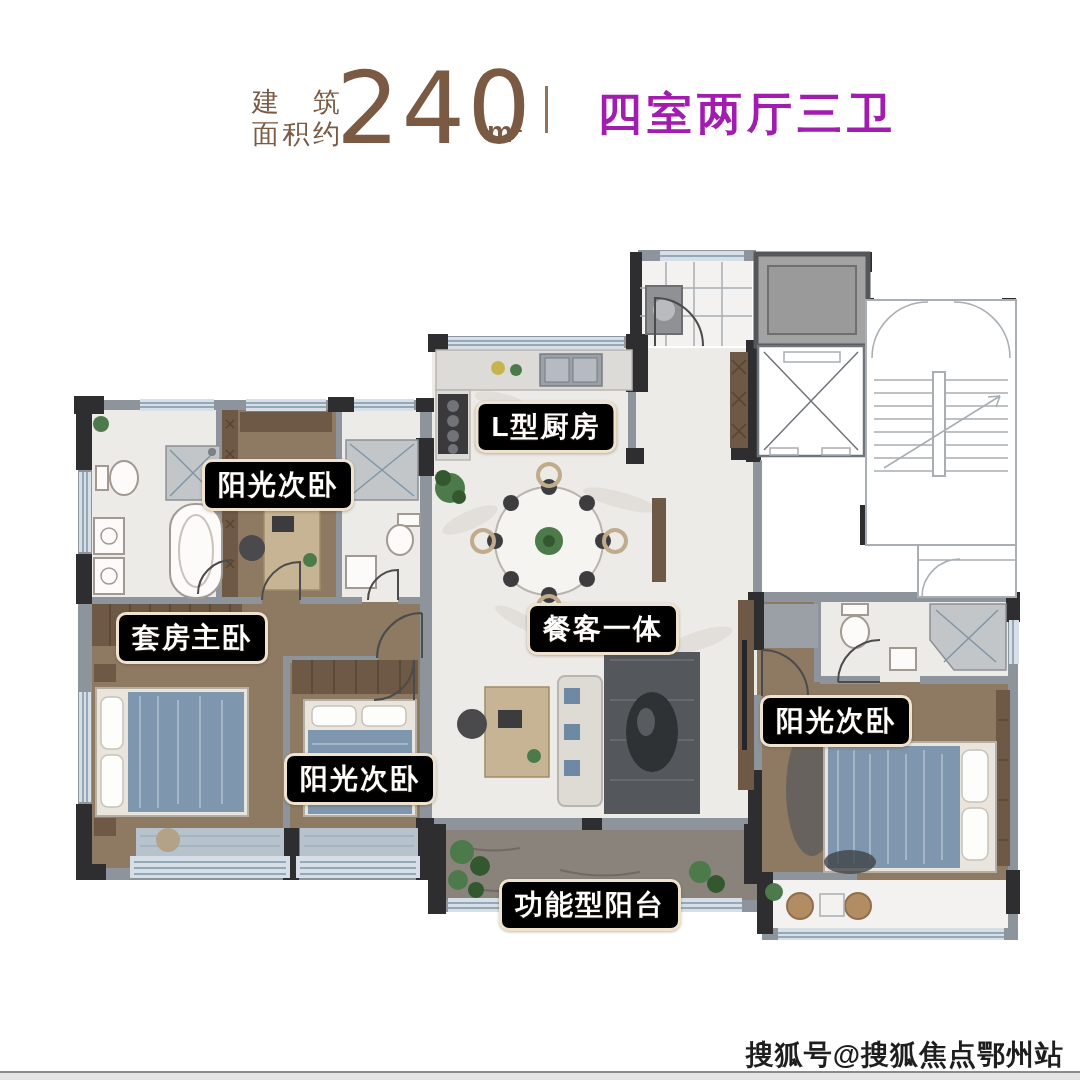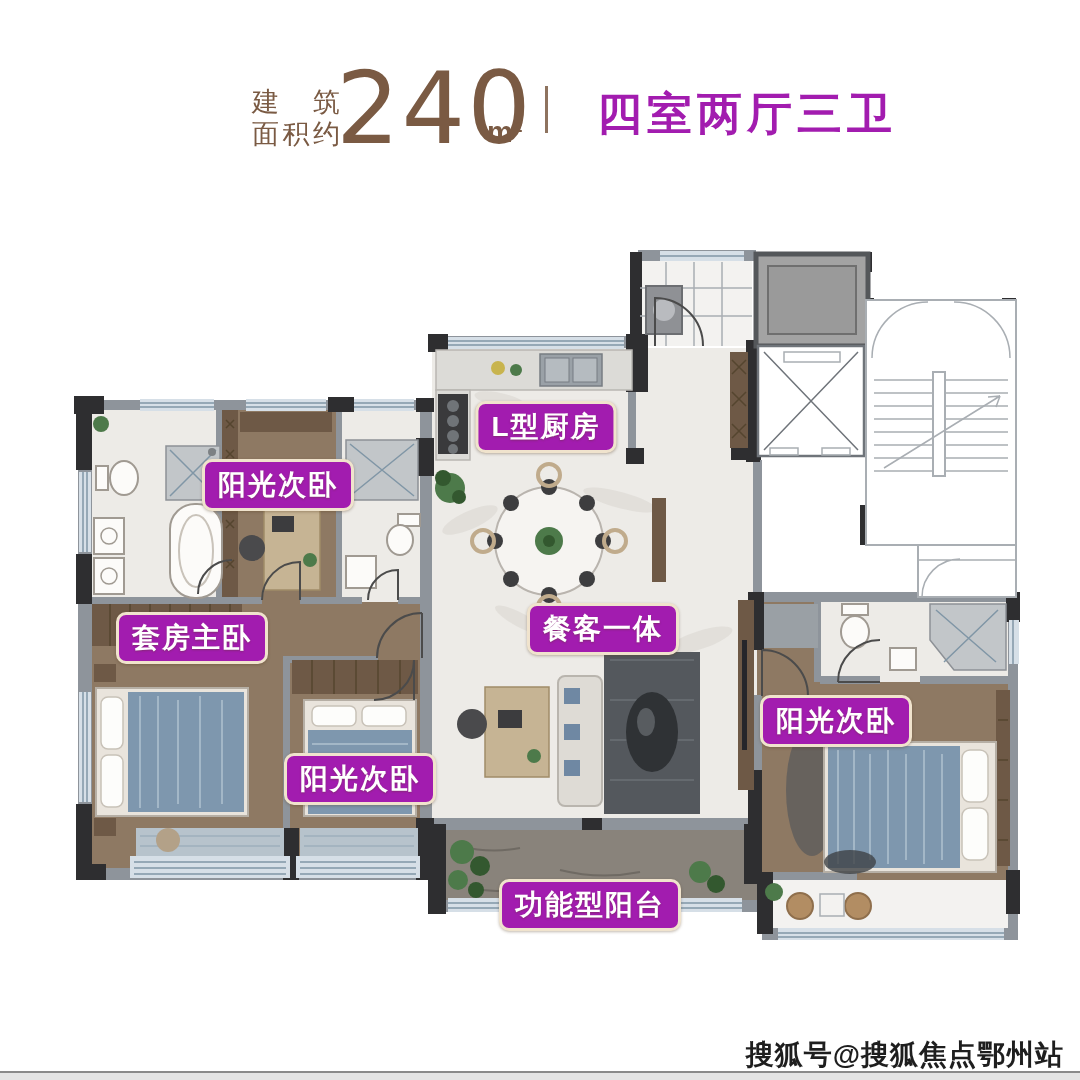--- a/index.html
+++ b/index.html
@@ -13,21 +13,21 @@
   #hdr-label .just{display:block;text-align:justify;text-align-last:justify;}
   #hdr-area{left:336px;top:50px;color:#7a5a43;font-size:100px;font-weight:400;
             font-family:"DejaVu Sans",sans-serif;letter-spacing:2px;}
   #hdr-unit{left:487px;top:116px;color:#7a5a43;font-size:29px;font-weight:700;}
   #hdr-divider{left:545px;top:86px;width:3px;height:47px;background:#7a5a43;opacity:.85;}
   #hdr-layout{left:597px;top:84px;color:#a21caf;font-size:45px;font-weight:700;
               letter-spacing:5px;white-space:nowrap;}
 
   
   .room-label{position:absolute;transform:translate(-50%,-50%);
-      background:#a21caf;border:3px solid #f0e3cd;border-radius:10px;
+      background:#000000;border:3px solid #f0e3cd;border-radius:10px;
       color:#ffffff;font-size:28px;font-weight:700;letter-spacing:2px;
       padding:4px 13px;white-space:nowrap;box-shadow:0 1px 3px rgba(80,55,25,.35);
       text-shadow:0 1px 2px rgba(90,60,30,.4);}
 
   
   #watermark{right:16px;top:1036px;font-size:28px;font-weight:700;color:#1e1e1e;
              letter-spacing:1px;white-space:nowrap;
              text-shadow:-1px -1px 0 #ffffff,1px 1px 0 rgba(255,255,255,.75);}
   #bottom-strip{left:0;bottom:0;width:1080px;height:7px;background:#e4e4e4;
                 border-top:2px solid #8a8a8a;}

